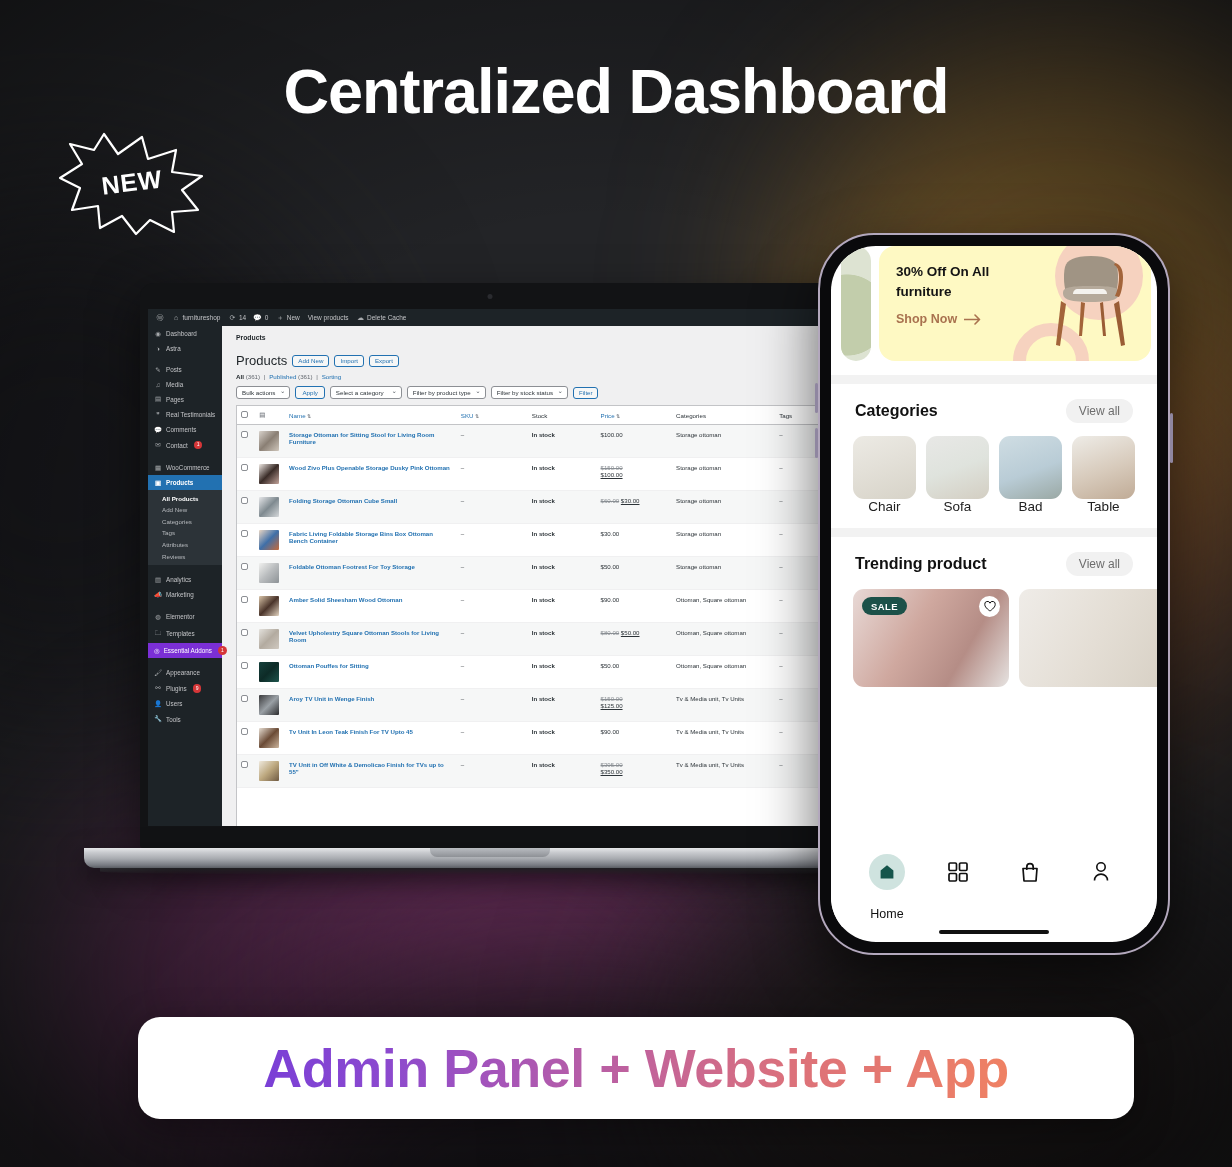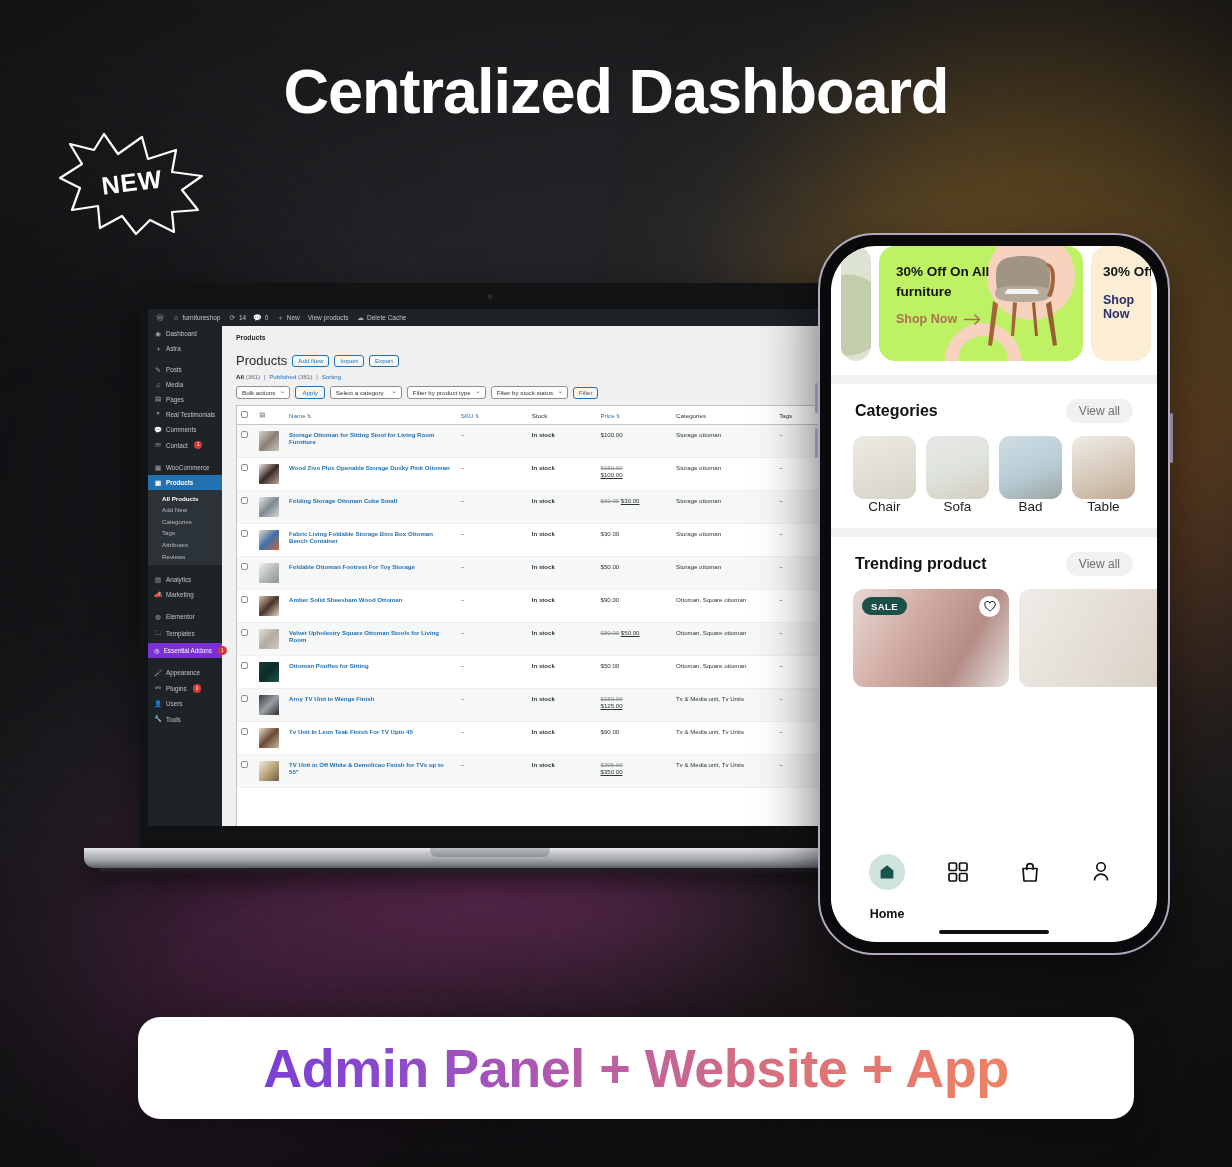--- a/index.html
+++ b/index.html
@@ -300,21 +300,21 @@
   #promo-row {
     display: flex; gap: 8px; padding: 0 0 0 10px; overflow: hidden;
     height: 115px; align-items: stretch;
   }
   .promo {
     border-radius: 16px; flex: 0 0 auto; position: relative; overflow: hidden;
   }
   .promo.p-prev { width: 30px; background: #dde3d2; }
   .promo.p-prev .blob { position:absolute; inset:0; background: radial-gradient(circle at 20% 60%, #c2cdab 0 55%, transparent 56%); }
   .promo.p-main {
-    width: 204px; background: #bef264;
+    width: 272px; background: #fef9c3;
     padding: 16px 0 0 17px;
   }
   .promo.p-main .c-blob1 {
     position: absolute; right: 8px; top: -14px; width: 88px; height: 88px;
     background: #f6d2bf; border-radius: 50%;
   }
   .promo.p-main .c-blob2 {
     position: absolute; right: 62px; bottom: -38px; width: 76px; height: 76px;
     border: 13px solid #f6d2bf; border-radius: 50%;
   }
@@ -359,21 +359,21 @@
 
   
   #tabbar {
     margin-top: auto; padding: 10px 30px 6px 30px;
     display: flex; align-items: flex-start; justify-content: space-between;
     background: #fff;
   }
   .tab { text-align: center; width: 52px; }
   .tab .ticon { height: 36px; display: flex; align-items: center; justify-content: center; }
   .tab.active .ticon { background: #cfe3df; border-radius: 50%; width: 36px; margin: 0 auto; }
-  .tab .tlabel { font-size: 12.5px; font-weight: bold; color: #111; margin-top: 17px; }
+  .tab .tlabel { font-size: 12.5px; font-weight: normal; color: #111; margin-top: 17px; }
   #home-ind { width: 110px; height: 4.5px; background: #111; border-radius: 3px; margin: 3px auto 8px auto; }
 
   
   #footer-pill {
     position: absolute; left: 138px; top: 1017px;
     width: 996px; height: 102px;
     background: #fff; border-radius: 22px; z-index: 25;
     display: flex; align-items: center; justify-content: center;
     box-shadow: 0 10px 36px rgba(0,0,0,.35);
   }

